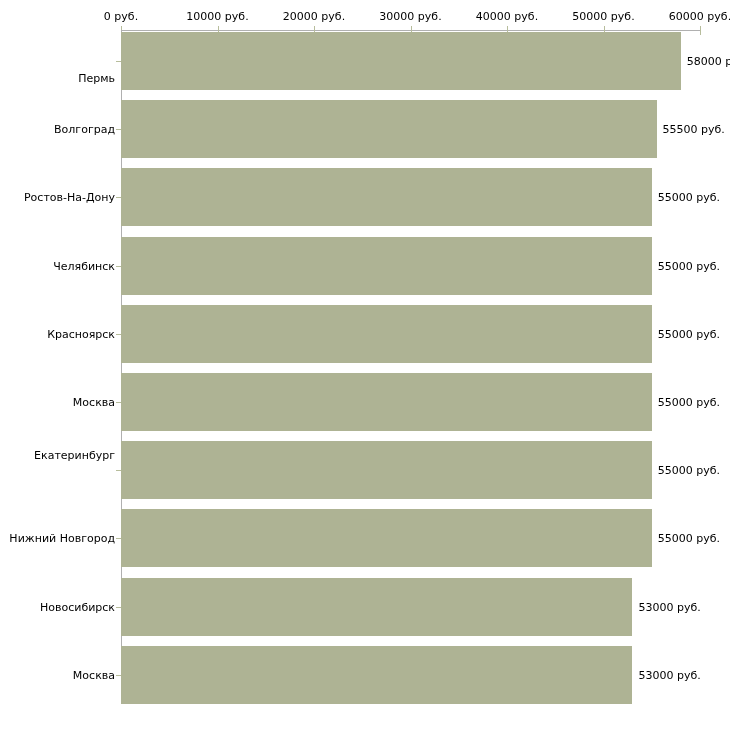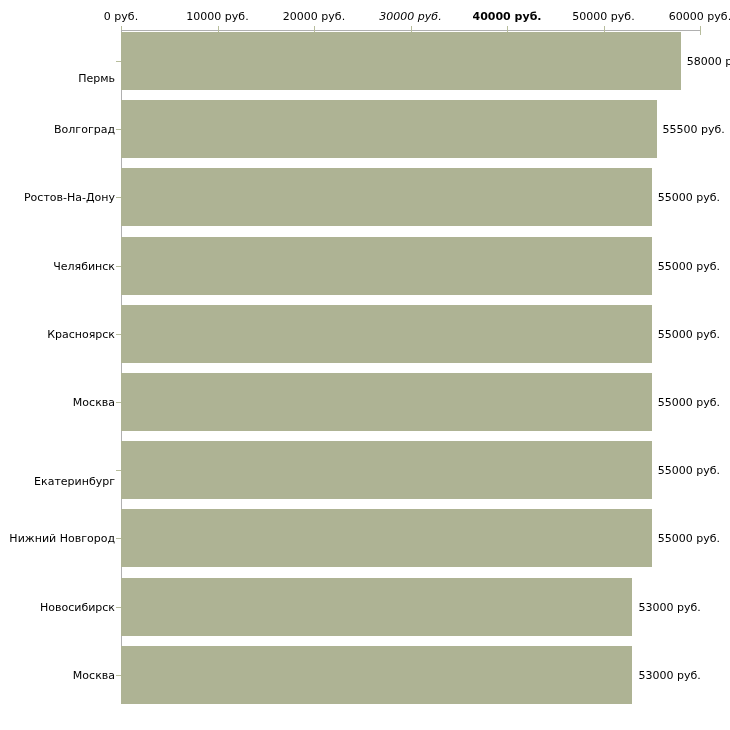--- a/index.html
+++ b/index.html
@@ -96,23 +96,23 @@
 
   <div class="x-axis-line"></div>
   <div id="x-ticks">
       <div class="x-tick" style="left: 121px;"></div>
       <div class="x-tick-label" style="left: 121px;">0 руб.</div>
       <div class="x-tick" style="left: 217.5px;"></div>
       <div class="x-tick-label" style="left: 217.5px;">10000 руб.</div>
       <div class="x-tick" style="left: 314px;"></div>
       <div class="x-tick-label" style="left: 314px;">20000 руб.</div>
       <div class="x-tick" style="left: 410.5px;"></div>
-      <div class="x-tick-label" style="left: 410.5px; font-style: italic;">30000 руб.</div>
+      <div class="x-tick-label" style="left: 410.5px;">30000 руб.</div>
       <div class="x-tick" style="left: 507px;"></div>
-      <div class="x-tick-label" style="left: 507px; font-weight: bold;">40000 руб.</div>
+      <div class="x-tick-label" style="left: 507px;">40000 руб.</div>
       <div class="x-tick" style="left: 603.5px;"></div>
       <div class="x-tick-label" style="left: 603.5px;">50000 руб.</div>
       <div class="x-tick" style="left: 700px;"></div>
       <div class="x-tick-label" style="left: 700px;">60000 руб.</div>
     </div>
 
   <div class="y-axis-line"></div>
   <div id="y-ticks">
       <div class="y-tick" style="top: 61px;"></div>
       <div class="y-tick-label" style="top: 78px;">Пермь</div>
@@ -120,21 +120,21 @@
       <div class="y-tick-label" style="top: 129.2px;">Волгоград</div>
       <div class="y-tick" style="top: 197.4px;"></div>
       <div class="y-tick-label" style="top: 197.4px;">Ростов-На-Дону</div>
       <div class="y-tick" style="top: 265.6px;"></div>
       <div class="y-tick-label" style="top: 265.6px;">Челябинск</div>
       <div class="y-tick" style="top: 333.8px;"></div>
       <div class="y-tick-label" style="top: 333.8px;">Красноярск</div>
       <div class="y-tick" style="top: 402px;"></div>
       <div class="y-tick-label" style="top: 402px;">Москва</div>
       <div class="y-tick" style="top: 470.2px;"></div>
-      <div class="y-tick-label" style="top: 481px; text-align: right;">Екатеринбург</div>
+      <div class="y-tick-label" style="top: 455px; text-align: right;">Екатеринбург</div>
       <div class="y-tick" style="top: 538.4px;"></div>
       <div class="y-tick-label" style="top: 538.4px;">Нижний Новгород</div>
       <div class="y-tick" style="top: 606.6px;"></div>
       <div class="y-tick-label" style="top: 606.6px;">Новосибирск</div>
       <div class="y-tick" style="top: 674.8px;"></div>
       <div class="y-tick-label" style="top: 674.8px; text-align: center;">Москва</div>
     </div>
 
   <div id="bars">
       <div class="bar" style="top: 32px; width: 559.7px; height: 58px; background: rgb(174, 179, 148);"></div>

